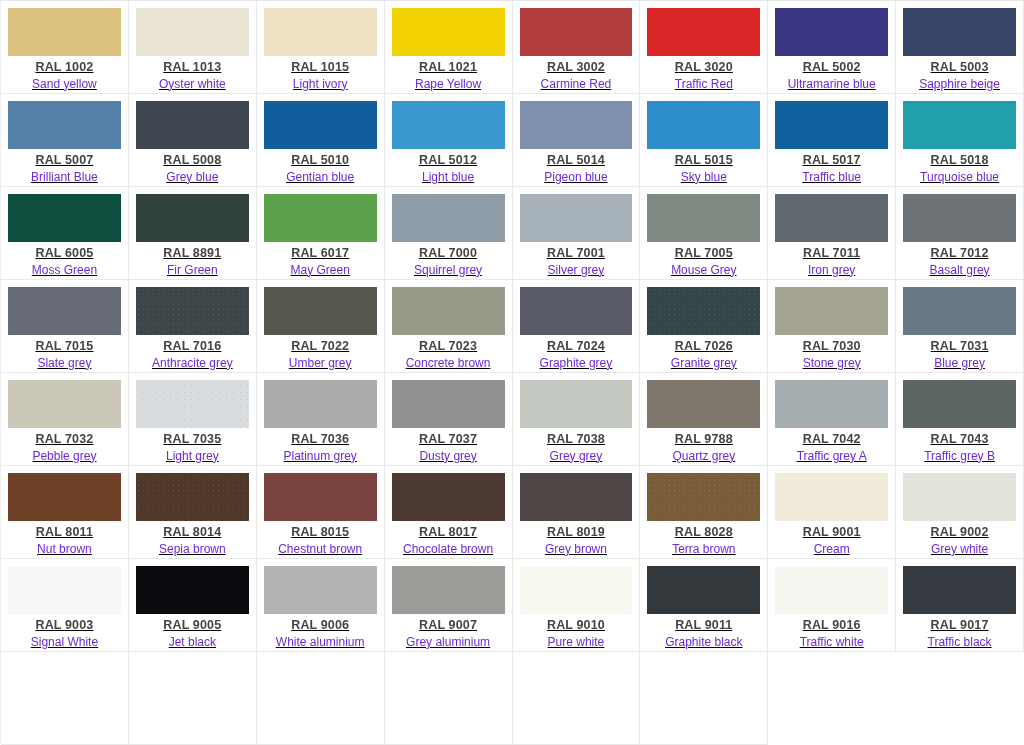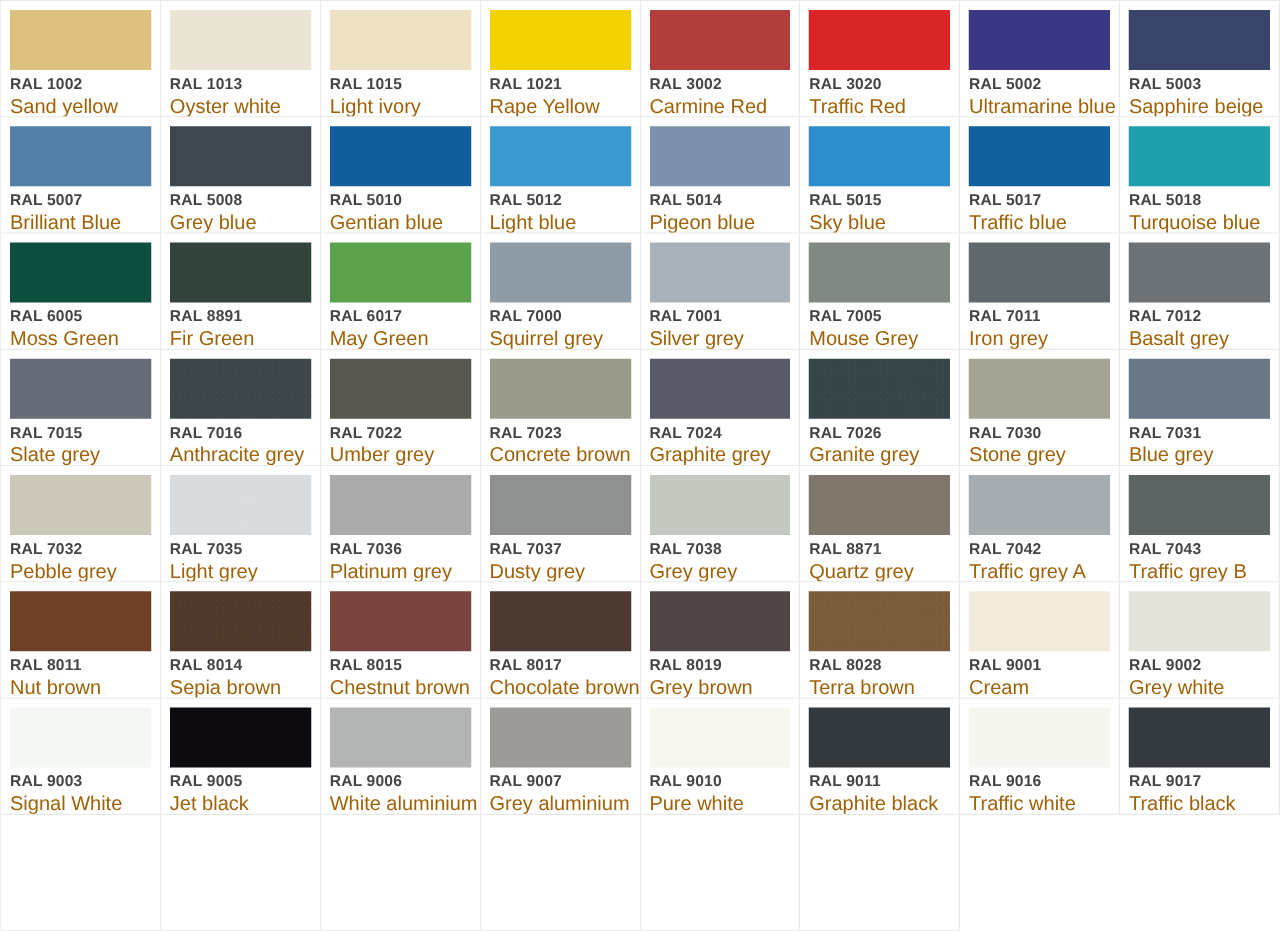--- a/index.html
+++ b/index.html
@@ -46,35 +46,36 @@
     display: block;
   }
   .swatch.textured {
     background-image:
       radial-gradient(rgba(255,255,255,0.10) 0.6px, transparent 0.7px),
       radial-gradient(rgba(0,0,0,0.10) 0.6px, transparent 0.7px);
     background-size: 5px 5px, 7px 7px;
     background-position: 0 0, 3px 2px;
   }
   .labels {
-    text-align: left;
+    text-align: center;
     padding-top: 4px;
     line-height: 1.18;
+    text-decoration: underline;
   }
   .code {
     font-size: 12.5px;
     font-weight: bold;
     color: #444444;
     letter-spacing: 0.15px;
     white-space: nowrap;
   }
   .name {
-    font-size: 16px;
+    font-size: 12px;
     font-weight: normal;
-    color: #a16207;
+    color: #6d28d9;
     margin-top: 2px;
     white-space: nowrap;
   }
 </style>
 </head>
 <body>
 
 <div id="page">
   <div id="grid">
       <div class="cell">
@@ -332,21 +333,21 @@
       <div class="cell">
         <div class="swatch" style="background-color: rgb(195, 200, 193);"></div>
         <div class="labels">
           <div class="code">RAL 7038</div>
           <div class="name">Grey grey</div>
         </div>
       </div>
       <div class="cell">
         <div class="swatch" style="background-color: rgb(127, 119, 108);"></div>
         <div class="labels">
-          <div class="code">RAL 8871</div>
+          <div class="code">RAL 9788</div>
           <div class="name">Quartz grey</div>
         </div>
       </div>
       <div class="cell">
         <div class="swatch" style="background-color: rgb(165, 173, 176);"></div>
         <div class="labels">
           <div class="code">RAL 7042</div>
           <div class="name">Traffic grey A</div>
         </div>
       </div>

